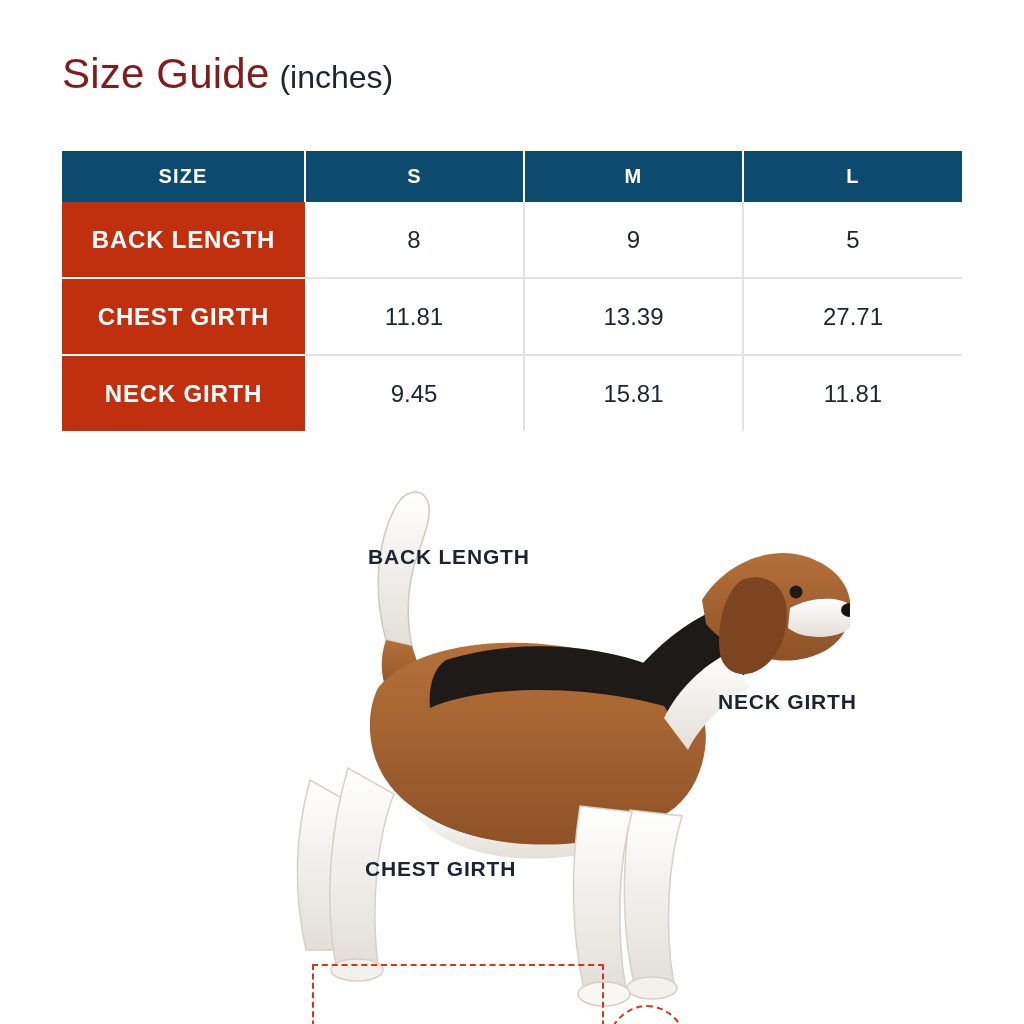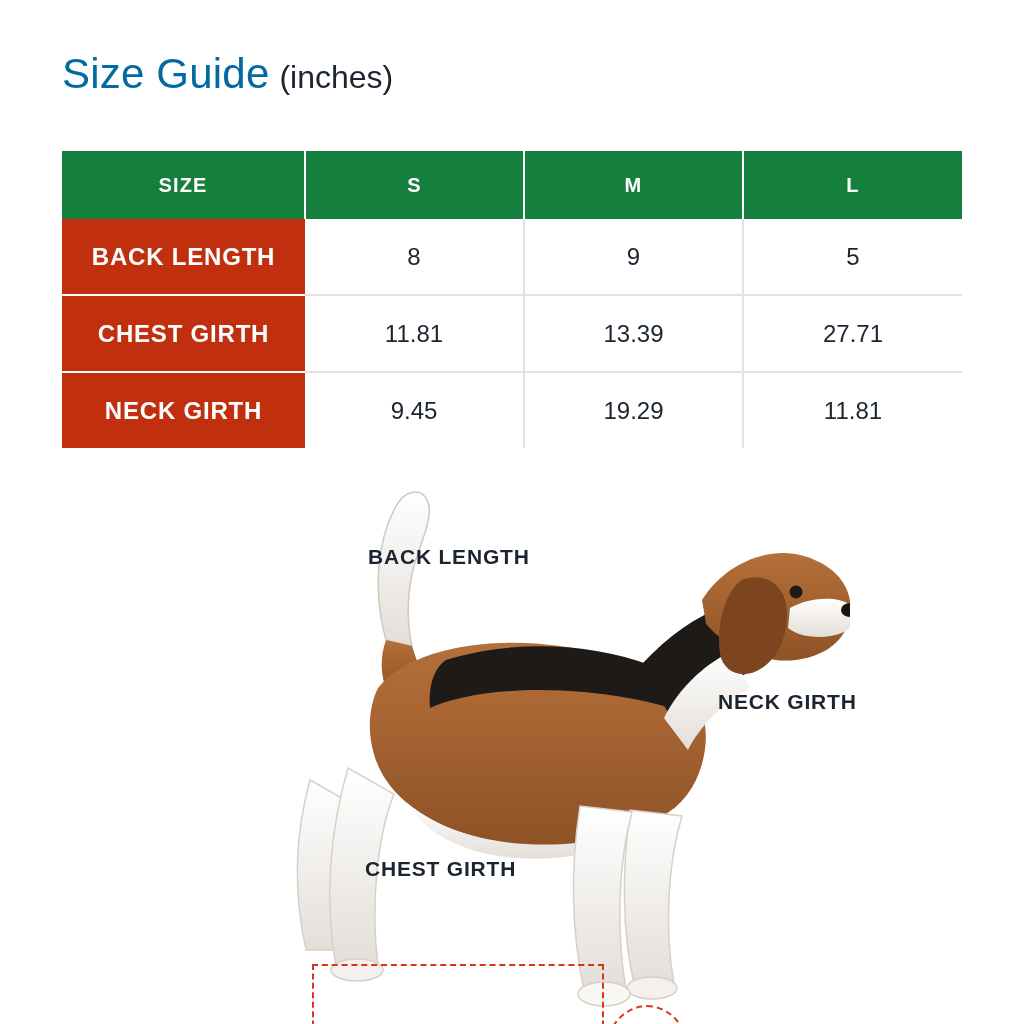--- a/index.html
+++ b/index.html
@@ -20,21 +20,21 @@
   .title-wrap {
     position: absolute;
     left: 62px;
     top: 50px;
     display: flex;
     align-items: baseline;
   }
   .title-main {
     font-size: 42px;
     font-weight: 400;
-    color: #0369a1;
+    color: #7f1d1d;
     letter-spacing: 0.2px;
   }
   .title-sub {
     font-size: 32px;
     font-weight: 400;
     color: #1b2430;
     margin-left: 10px;
   }
 
   
@@ -44,23 +44,23 @@
     top: 151px;
     width: 900px;
     border-collapse: collapse;
     table-layout: fixed;
   }
   .size-table td, .size-table th {
     padding: 0;
     margin: 0;
   }
   .head-row th {
-    background: #15803d;
+    background: #0c4a6e;
     color: #ffffff;
-    height: 68px;
+    height: 51px;
     font-size: 20px;
     font-weight: bold;
     letter-spacing: 1.1px;
     text-align: center;
     vertical-align: middle;
     border-right: 2px solid #ffffff;
   }
   .head-row th:last-child { border-right: none; }
   .head-row th.col-label { width: 242px; }
 
@@ -165,21 +165,21 @@
     </tr>
     <tr class="body-row">
       <td class="row-label">CHEST GIRTH</td>
       <td>11.81</td>
       <td>13.39</td>
       <td>27.71</td>
     </tr>
     <tr class="body-row">
       <td class="row-label">NECK GIRTH</td>
       <td>9.45</td>
-      <td>19.29</td>
+      <td>15.81</td>
       <td>11.81</td>
     </tr>
   </tbody>
 </table>
 
 <div class="illustration">
 
   <svg class="dog-figure" viewBox="0 0 660 570">
     <defs>
       <linearGradient id="furTan" x1="0" y1="0" x2="0" y2="1">

